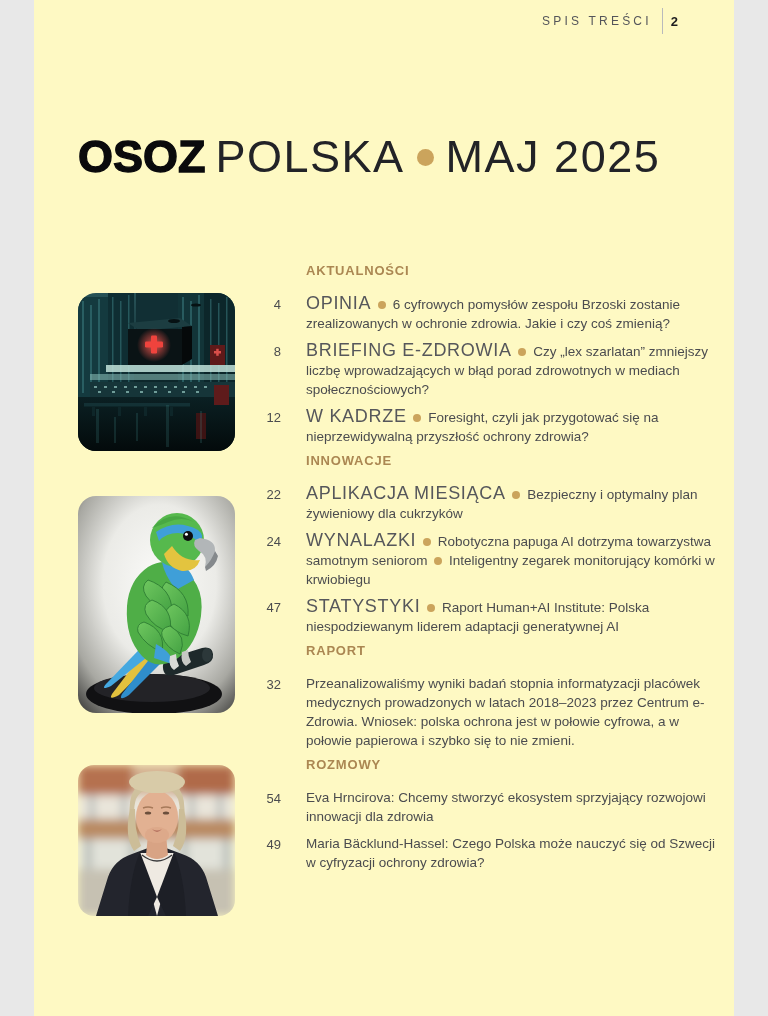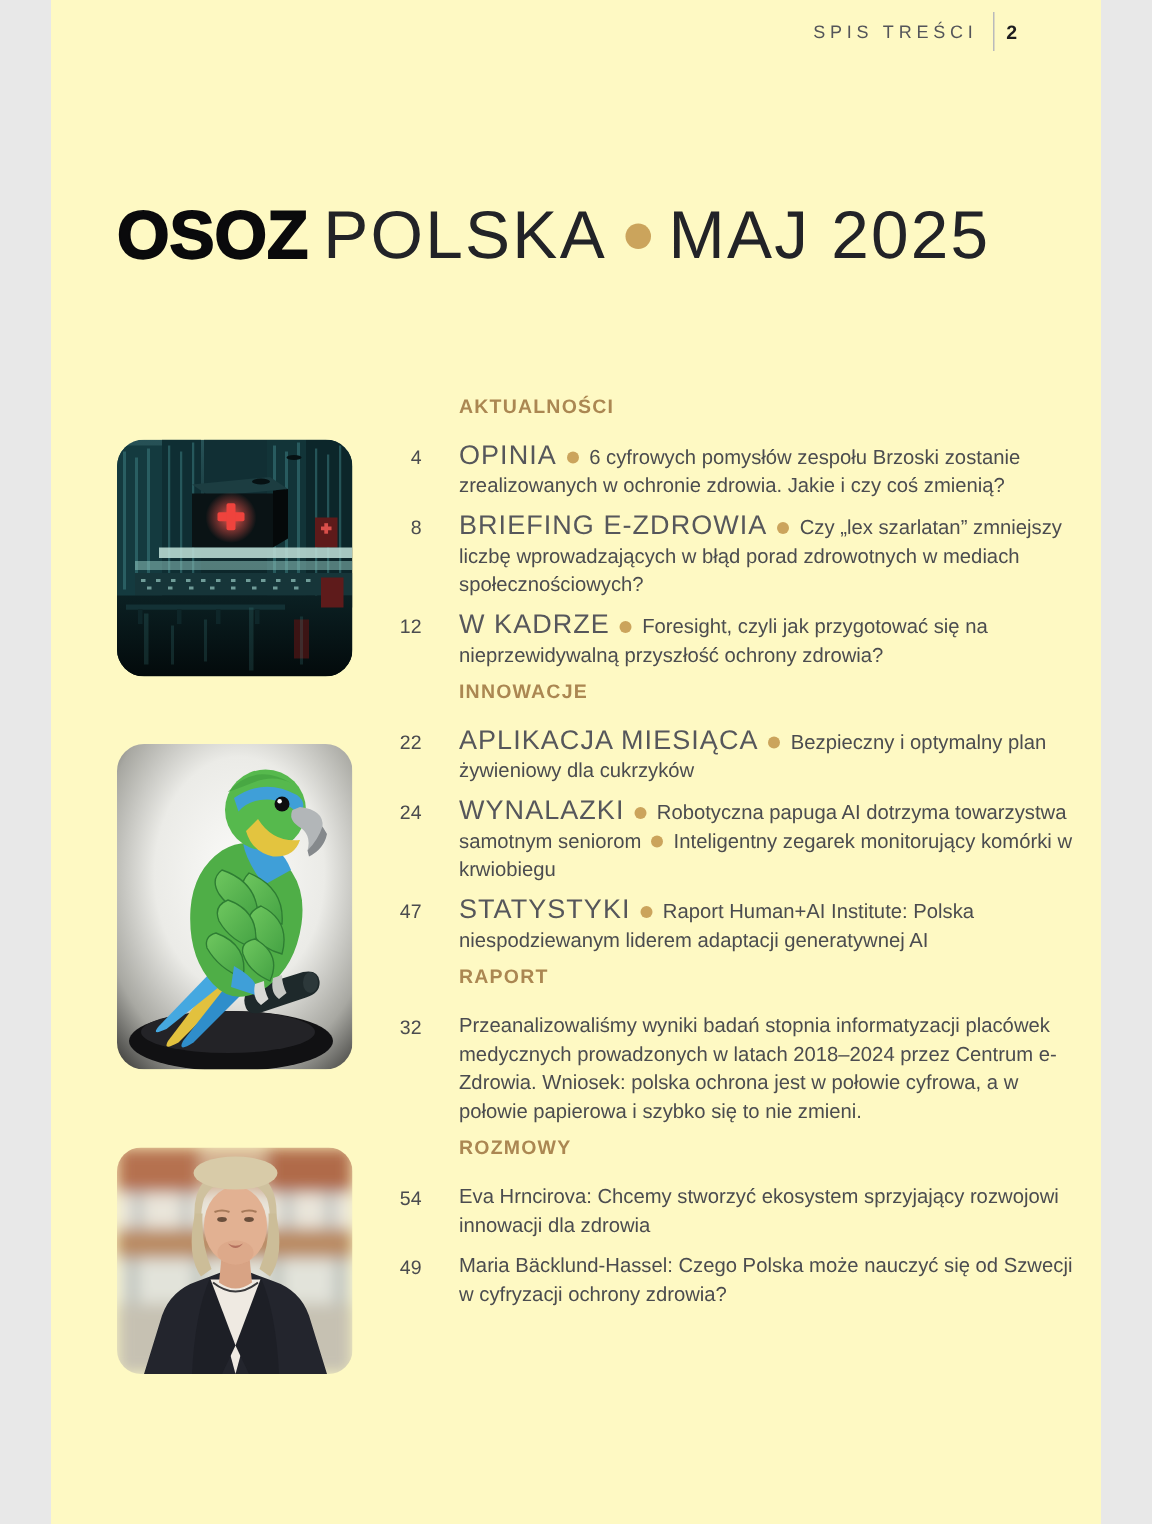--- a/index.html
+++ b/index.html
@@ -307,21 +307,21 @@
         </div>
         <div class="toc-item">
           <span class="page-num">47</span>
           <p class="item-body"><span class="cat">STATYSTYKI</span> <span class="bullet"></span> <span class="txt">Raport Human+AI Institute: Polska niespodziewanym liderem adaptacji generatywnej AI</span> </p>
         </div>
       </section>
       <section class="toc-section">
         <h2 class="section-title">RAPORT</h2>
         <div class="toc-item">
           <span class="page-num">32</span>
-          <p class="item-body"> <span class="txt">Przeanalizowaliśmy wyniki badań stopnia informatyzacji placówek medycznych prowadzonych w latach 2018–2024 przez Centrum e-Zdrowia. Wniosek: polska ochrona jest w połowie cyfrowa, a w połowie papierowa i szybko się to nie zmieni.</span> </p>
+          <p class="item-body"> <span class="txt">Przeanalizowaliśmy wyniki badań stopnia informatyzacji placówek medycznych prowadzonych w latach 2018–2023 przez Centrum e-Zdrowia. Wniosek: polska ochrona jest w połowie cyfrowa, a w połowie papierowa i szybko się to nie zmieni.</span> </p>
         </div>
       </section>
       <section class="toc-section">
         <h2 class="section-title">ROZMOWY</h2>
         <div class="toc-item">
           <span class="page-num">54</span>
           <p class="item-body"><span class="txt">Eva Hrncirova: Chcemy stworzyć ekosystem sprzyjający rozwojowi innowacji dla zdrowia</span> </p>
         </div>
         <div class="toc-item">
           <span class="page-num">49</span>

